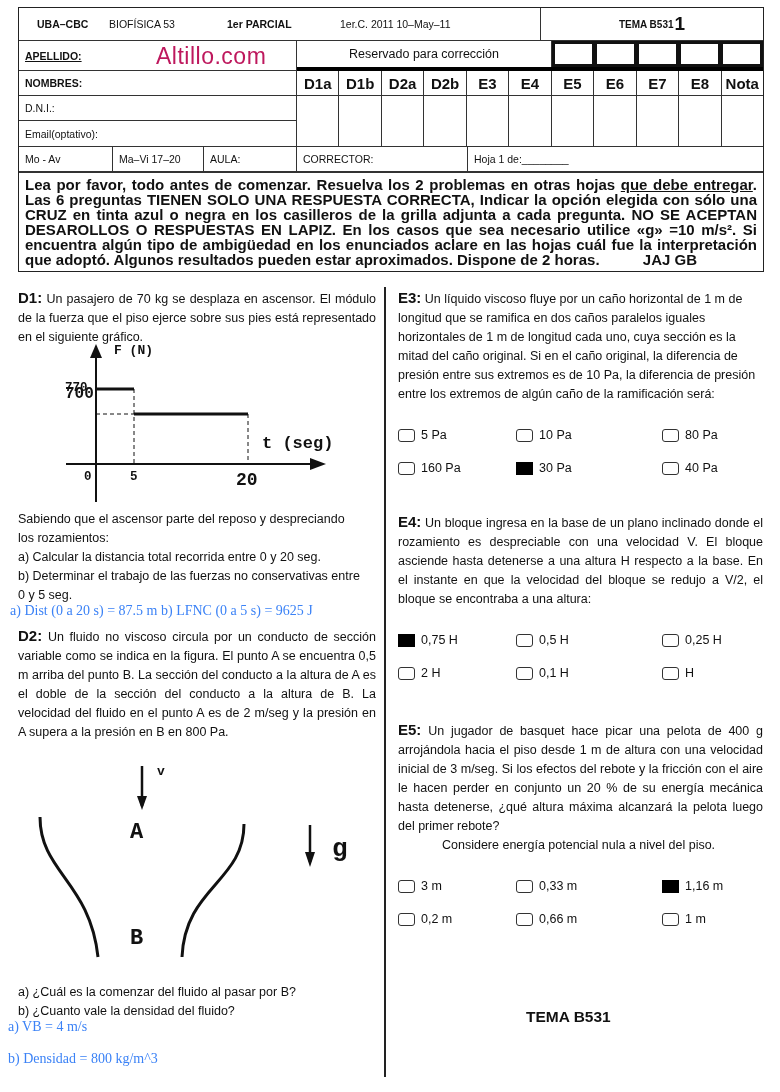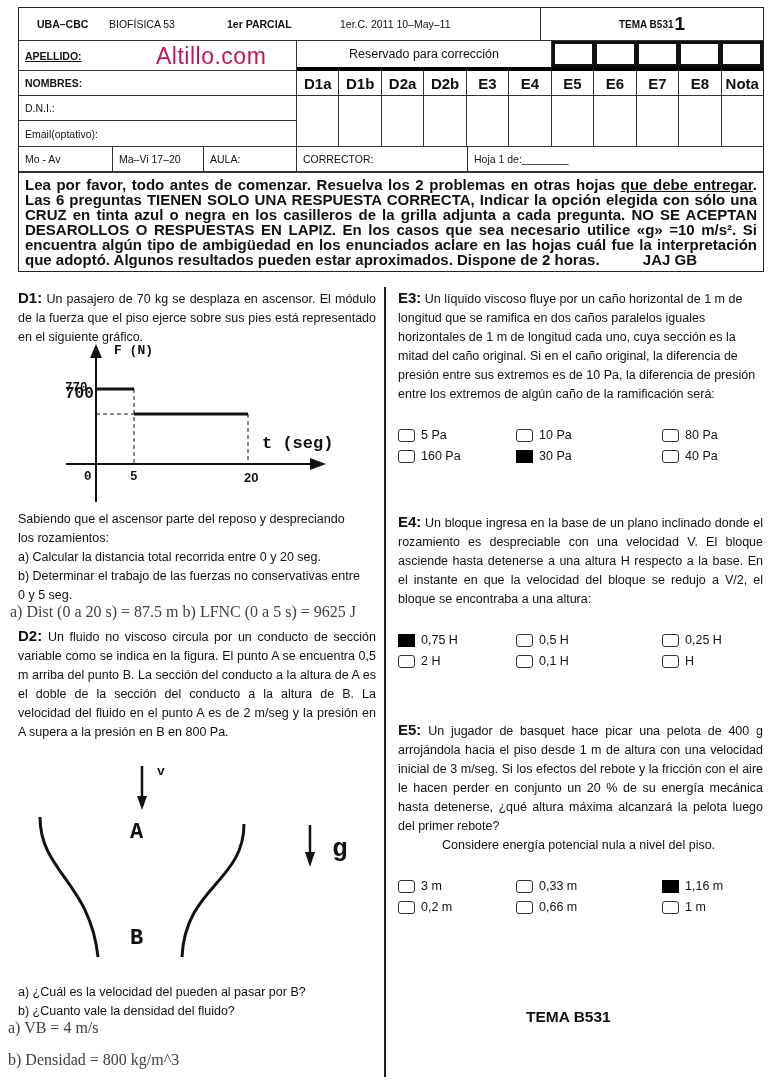--- a/index.html
+++ b/index.html
@@ -51,23 +51,23 @@
   .instr .sig { display: inline-block; float: right; margin-right: 60px; }
 
   .divider { position: absolute; left: 384px; top: 287px; width: 2px; height: 790px; background: #222; }
 
   .col { position: absolute; font-size: 12.5px; line-height: 19px; }
   .lcol { left: 18px; width: 358px; }
   .rcol { left: 398px; width: 365px; }
   .qtitle { font-weight: bold; font-size: 15px; }
   .just { text-align: justify; }
 
-  .answer { font-family: "Liberation Serif", serif; font-size: 16px; color: #404040; }
-
-  .opts { display: grid; grid-template-columns: 118px 146px 100px; row-gap: 2px; font-size: 12.5px; }
+  .answer { font-family: "Liberation Serif", serif; font-size: 14px; color: #3b82f6; }
+
+  .opts { display: grid; grid-template-columns: 118px 146px 100px; row-gap: 14px; font-size: 12.5px; }
   .opt { display: flex; align-items: center; gap: 6px; height: 19px; }
   .box { width: 17px; height: 13px; border: 1.2px solid #333; border-radius: 3px; background: #fff; }
   .box.checked { background: #000; border-color: #000; border-radius: 0; }
 
   .tema-foot { position: absolute; left: 526px; top: 1008px; font-weight: bold; font-size: 15.5px; }
 </style>
 </head>
 <body>
 
 <div class="hdr">
@@ -170,21 +170,21 @@
   <line x1="36" y1="72" x2="74" y2="72" stroke="#111" stroke-width="1" stroke-dasharray="4,3"></line>
   <line x1="74" y1="72" x2="188" y2="72" stroke="#111" stroke-width="3"></line>
   <line x1="188" y1="72" x2="188" y2="122" stroke="#111" stroke-width="1" stroke-dasharray="4,3"></line>
 </svg>
 <span style="position:absolute; left:114px; top:343px; font-family:'Liberation Mono',monospace; font-weight:bold; font-size:13px;">F (N)</span>
 <span style="position:absolute; left:65px; top:381px; font-family:'Liberation Mono',monospace; font-weight:bold; font-size:12.5px;">770</span>
 <span style="position:absolute; left:65px; top:385px; font-family:'Liberation Mono',monospace; font-weight:bold; font-size:16px;">700</span>
 <span style="position:absolute; left:262px; top:434px; font-family:'Liberation Mono',monospace; font-weight:bold; font-size:17px;">t (seg)</span>
 <span style="position:absolute; left:84px; top:470px; font-family:'Liberation Mono',monospace; font-weight:bold; font-size:12.5px;">0</span>
 <span style="position:absolute; left:130px; top:470px; font-family:'Liberation Mono',monospace; font-weight:bold; font-size:12.5px;">5</span>
-<span style="position:absolute; left:244px; top:470px; font-family:Liberation Sans, sans-serif; font-weight:bold; font-size:13px;">20</span>
+<span style="position:absolute; left:236px; top:470px; font-family:Liberation Mono, monospace; font-weight:bold; font-size:18px;">20</span>
 
 <div class="col lcol" style="top:510px; width:345px;">
   <div>Sabiendo que el ascensor parte del reposo y despreciando los rozamientos:</div>
   <div>a)  Calcular la distancia total recorrida entre 0 y 20 seg.</div>
   <div>b)  Determinar el trabajo de las fuerzas no conservativas entre 0 y 5 seg.</div>
 </div>
 <div class="answer" style="position:absolute; left:10px; top:603px;">a) Dist (0 a 20 s) = 87.5 m    b) LFNC (0 a 5 s) = 9625 J</div>
 
 <div class="col lcol just" style="top:626px;">
   <span class="qtitle">D2:</span> <span>Un fluido no viscoso circula por un conducto de sección variable como se indica en la figura. El punto A se encuentra 0,5 m arriba del punto B. La sección del conducto a la altura de A es el doble de la sección del conducto a la altura de B. La velocidad del fluido en el punto A es de 2 m/seg y la presión en A supera a la presión en B en 800 Pa.</span>
@@ -197,21 +197,21 @@
   <path d="M 214,62 C 214,120 155,125 152,195" stroke="#111" stroke-width="3" fill="none"></path>
   <line x1="280" y1="63" x2="280" y2="100" stroke="#111" stroke-width="2.5"></line>
   <polygon points="275,90 280,105 285,90" fill="#111"></polygon>
 </svg>
 <span style="position:absolute; left:157px; top:764px; font-family:'Liberation Mono',monospace; font-weight:bold; font-size:13px;">v</span>
 <span style="position:absolute; left:130px; top:820px; font-family:'Liberation Mono',monospace; font-weight:bold; font-size:22px;">A</span>
 <span style="position:absolute; left:332px; top:834px; font-family:'Liberation Mono',monospace; font-weight:bold; font-size:26px;">g</span>
 <span style="position:absolute; left:130px; top:926px; font-family:'Liberation Mono',monospace; font-weight:bold; font-size:22px;">B</span>
 
 <div class="col lcol" style="top:983px;">
-  <div>a) ¿Cuál es la velocidad del pueden al pasar por B?</div>
+  <div>a) ¿Cuál es la comenzar del fluido al pasar por B?</div>
   <div>b) ¿Cuanto vale la densidad del fluido?</div>
 </div>
 <div class="answer" style="position:absolute; left:8px; top:1019px;">a) VB = 4 m/s</div>
 <div class="answer" style="position:absolute; left:8px; top:1051px;">b) Densidad = 800 kg/m^3</div>
 
 <div class="col rcol" style="top:288px;">
   <div><span class="qtitle">E3:</span> <span>Un líquido viscoso fluye por un caño horizontal de 1 m de longitud que se ramifica en dos caños paralelos iguales horizontales de 1 m de longitud cada uno, cuya sección es la mitad del caño original. Si en el caño original, la diferencia de presión entre sus extremos es de 10 Pa, la diferencia de presión entre los extremos de algún caño de la ramificación será:</span></div>
   <div class="opts" style="margin-top:22px;">
     <div class="opt">
         <span class="box"></span>

